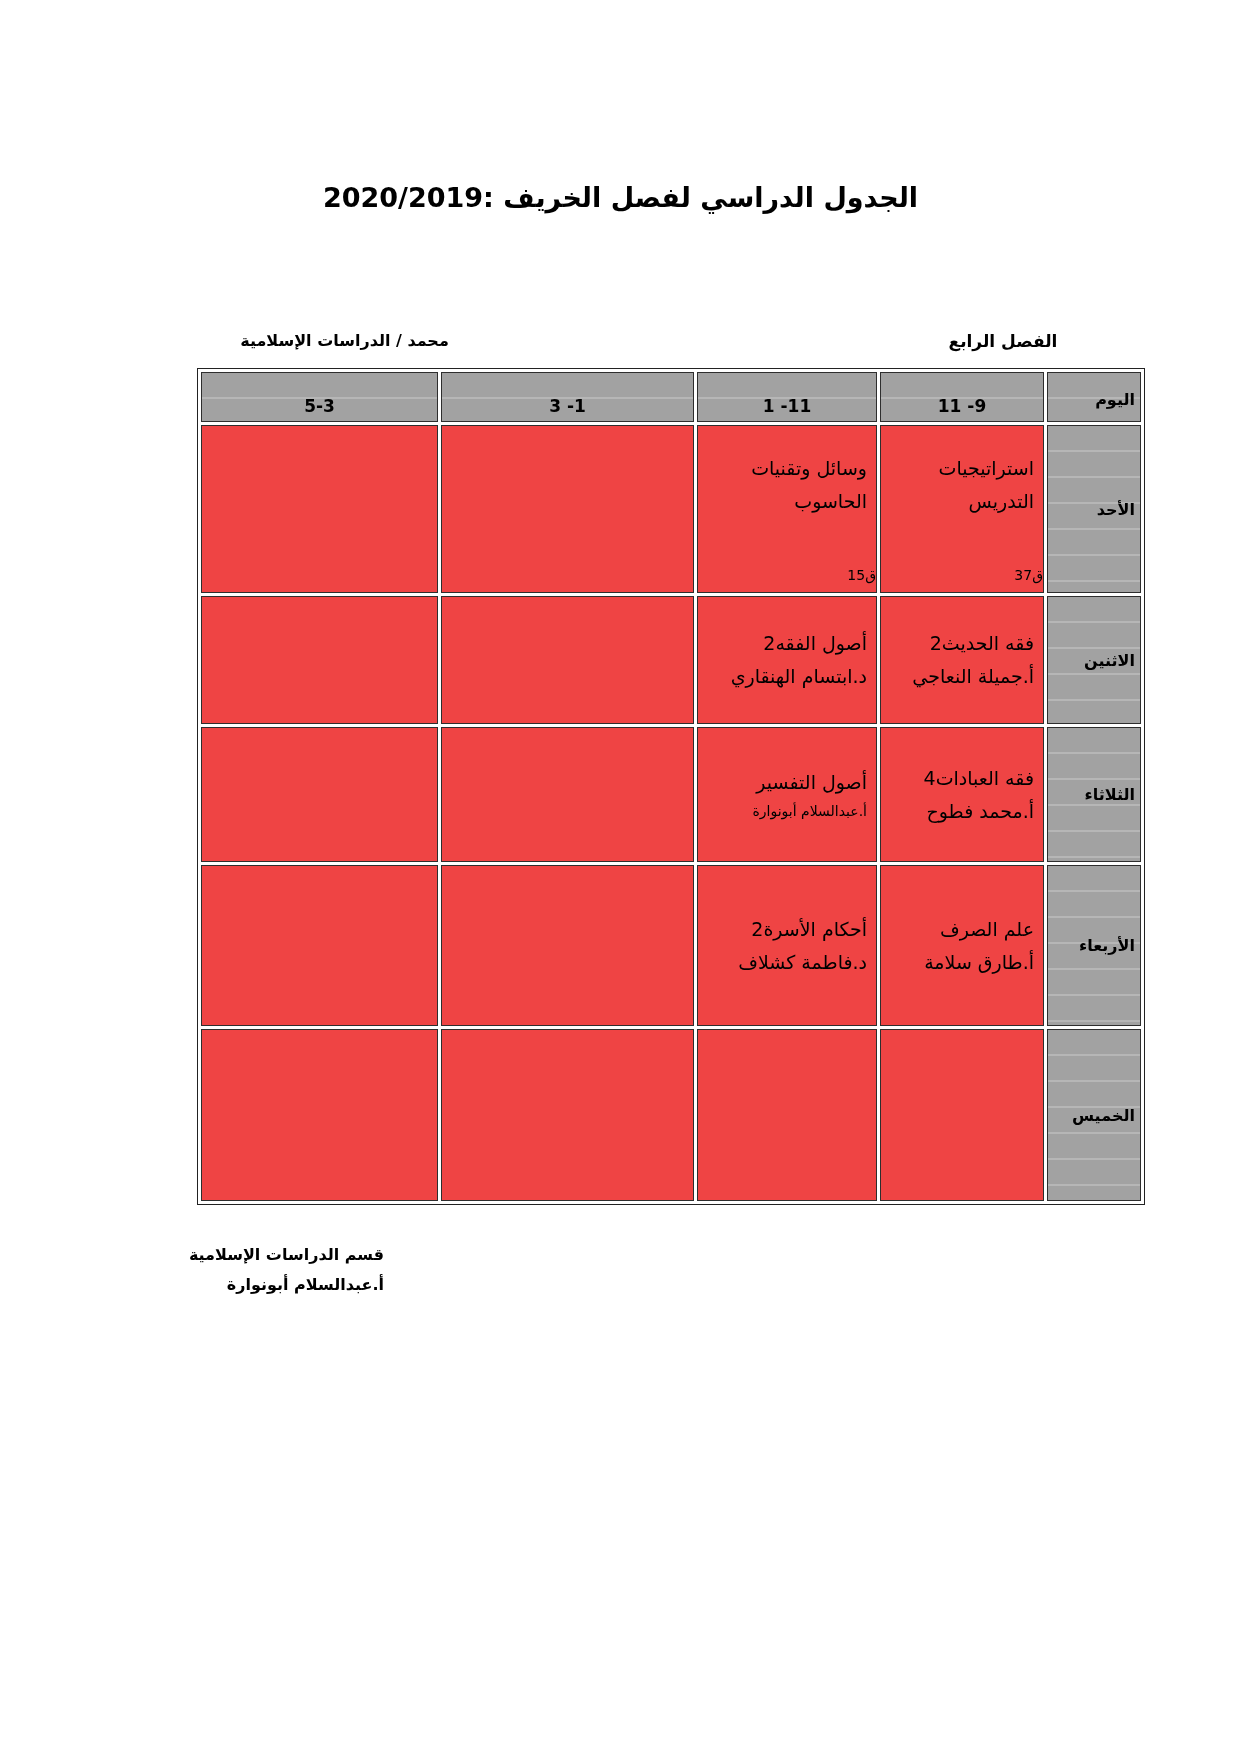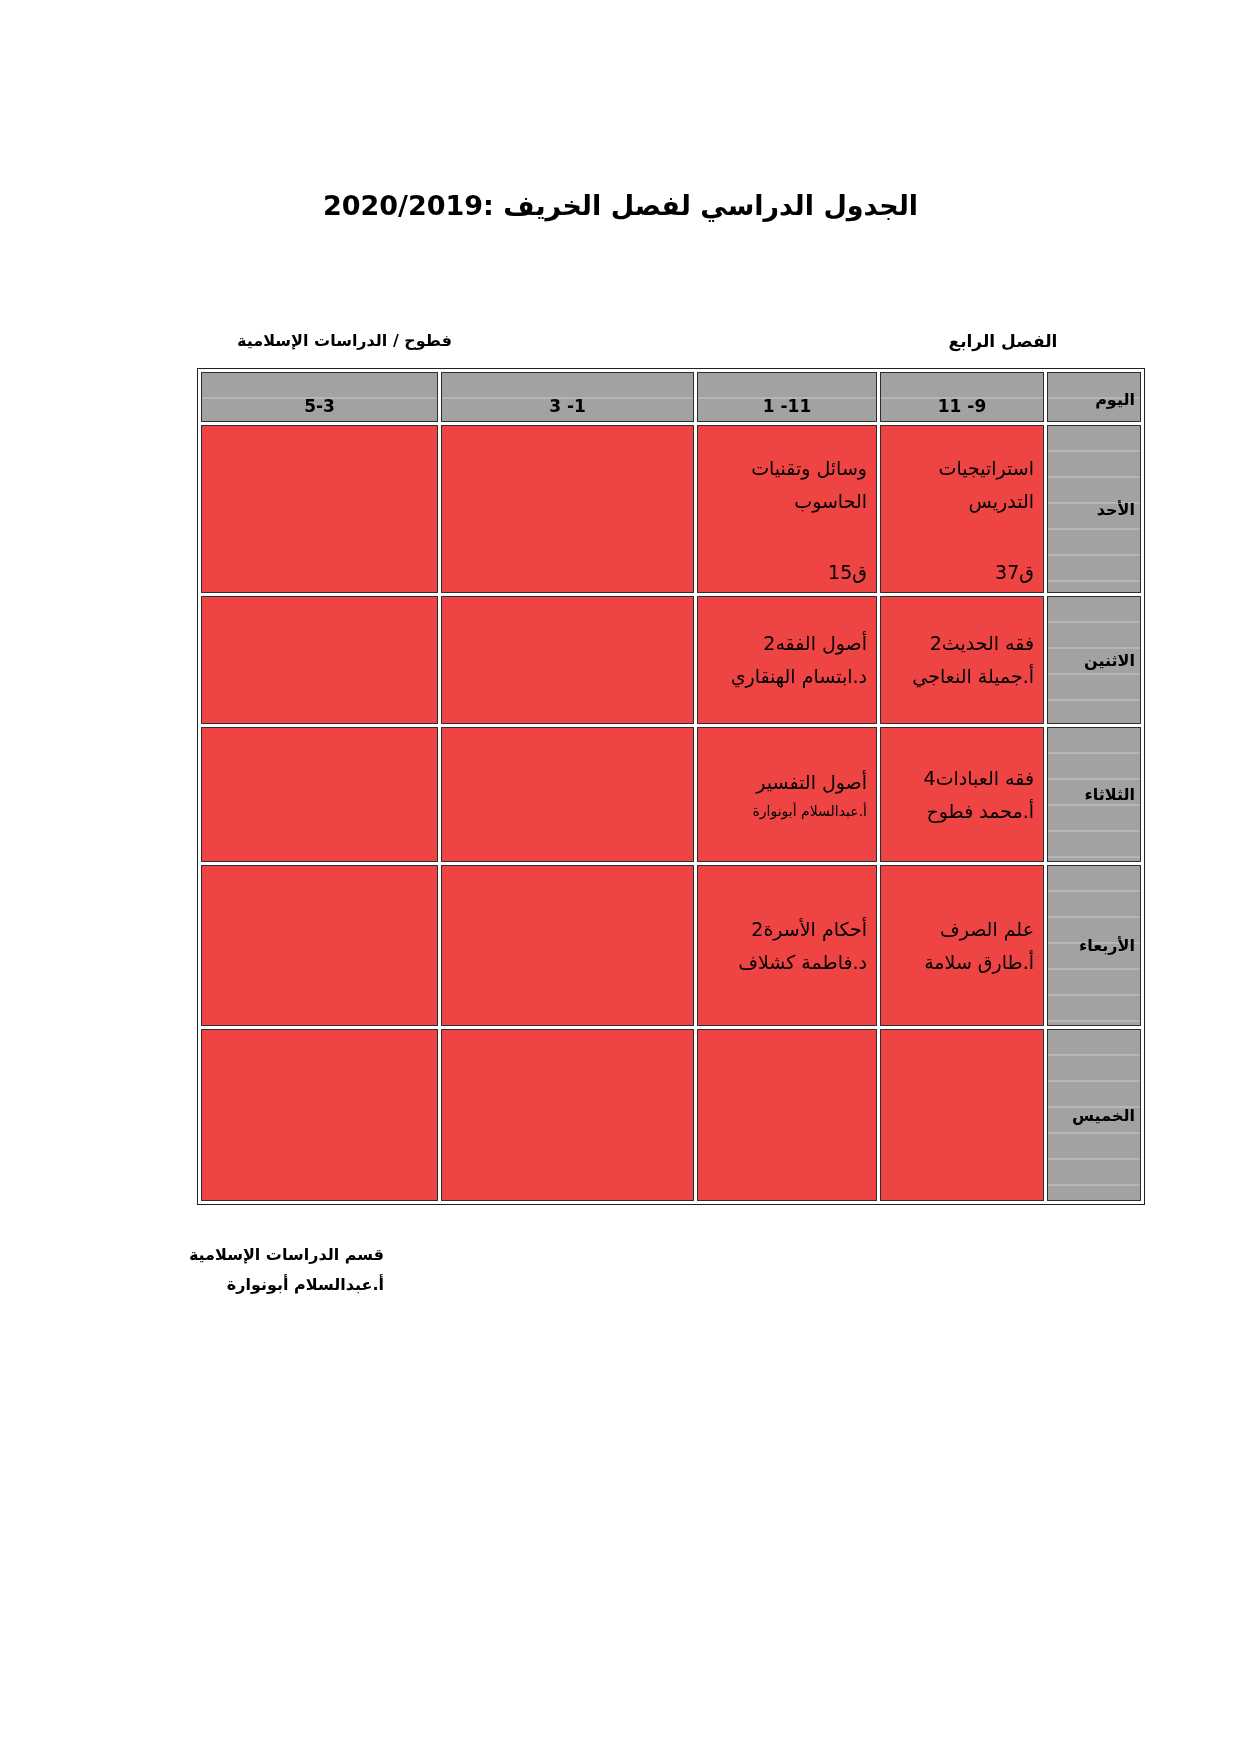--- a/index.html
+++ b/index.html
@@ -7,21 +7,21 @@
     position:relative;
     width:1241px;height:1754px;
     background:#ffffff;
     margin:0 auto;
     font-family:"DejaVu Sans",sans-serif;
     color:#000;
     overflow:hidden;
   }
   
   .doc-title{
-    position:absolute;top:190px;left:0;right:0;
+    position:absolute;top:182px;left:0;right:0;
     text-align:center;direction:rtl;
     font-size:27px;font-weight:bold;
     letter-spacing:0.2px;
   }
   .doc-title .year{direction:ltr;unicode-bidi:embed;}
   
   .meta-semester{
     position:absolute;top:331px;left:938px;width:130px;
     direction:rtl;text-align:center;
     font-size:17px;font-weight:bold;white-space:nowrap;
@@ -87,41 +87,41 @@
     text-align:right;direction:rtl;
     padding-left:6px;padding-right:9px;
     box-sizing:border-box;
     line-height:1.72;
   }
   .cellwrap.has-room{justify-content:flex-start;padding-top:26px;}
   .course{font-size:19px;}
   .inst{font-size:19px;}
   .inst.small{font-size:14px;}
   .room{
-    position:absolute;bottom:8px;right:9px;left:6px;
-    text-align:right;font-size:19px;line-height:1.2;
+    position:absolute;bottom:8px;right:0;left:6px;
+    text-align:right;font-size:14px;line-height:1.2;
   }
   
   .footer-block{
     position:absolute;top:1240px;left:166px;width:218px;
     direction:rtl;text-align:right;
     font-size:16px;font-weight:bold;line-height:1.85;
   }
 </style>
 </head>
 <body>
 
 <div class="page">
 
   <div class="doc-title">
     <span>الجدول الدراسي لفصل الخريف :</span><span class="year">2020/2019</span>
   </div>
 
   <div class="meta-semester">الفصل الرابع</div>
-  <div class="meta-department">فطوح  /  الدراسات الإسلامية</div>
+  <div class="meta-department">محمد  /  الدراسات الإسلامية</div>
 
   <div class="tbl-wrap">
     <table class="schedule">
       <colgroup>
         <col class="col-day">
           <col class="col-t1">
           <col class="col-t2">
           <col class="col-t3">
           <col class="col-t4">
       </colgroup>

